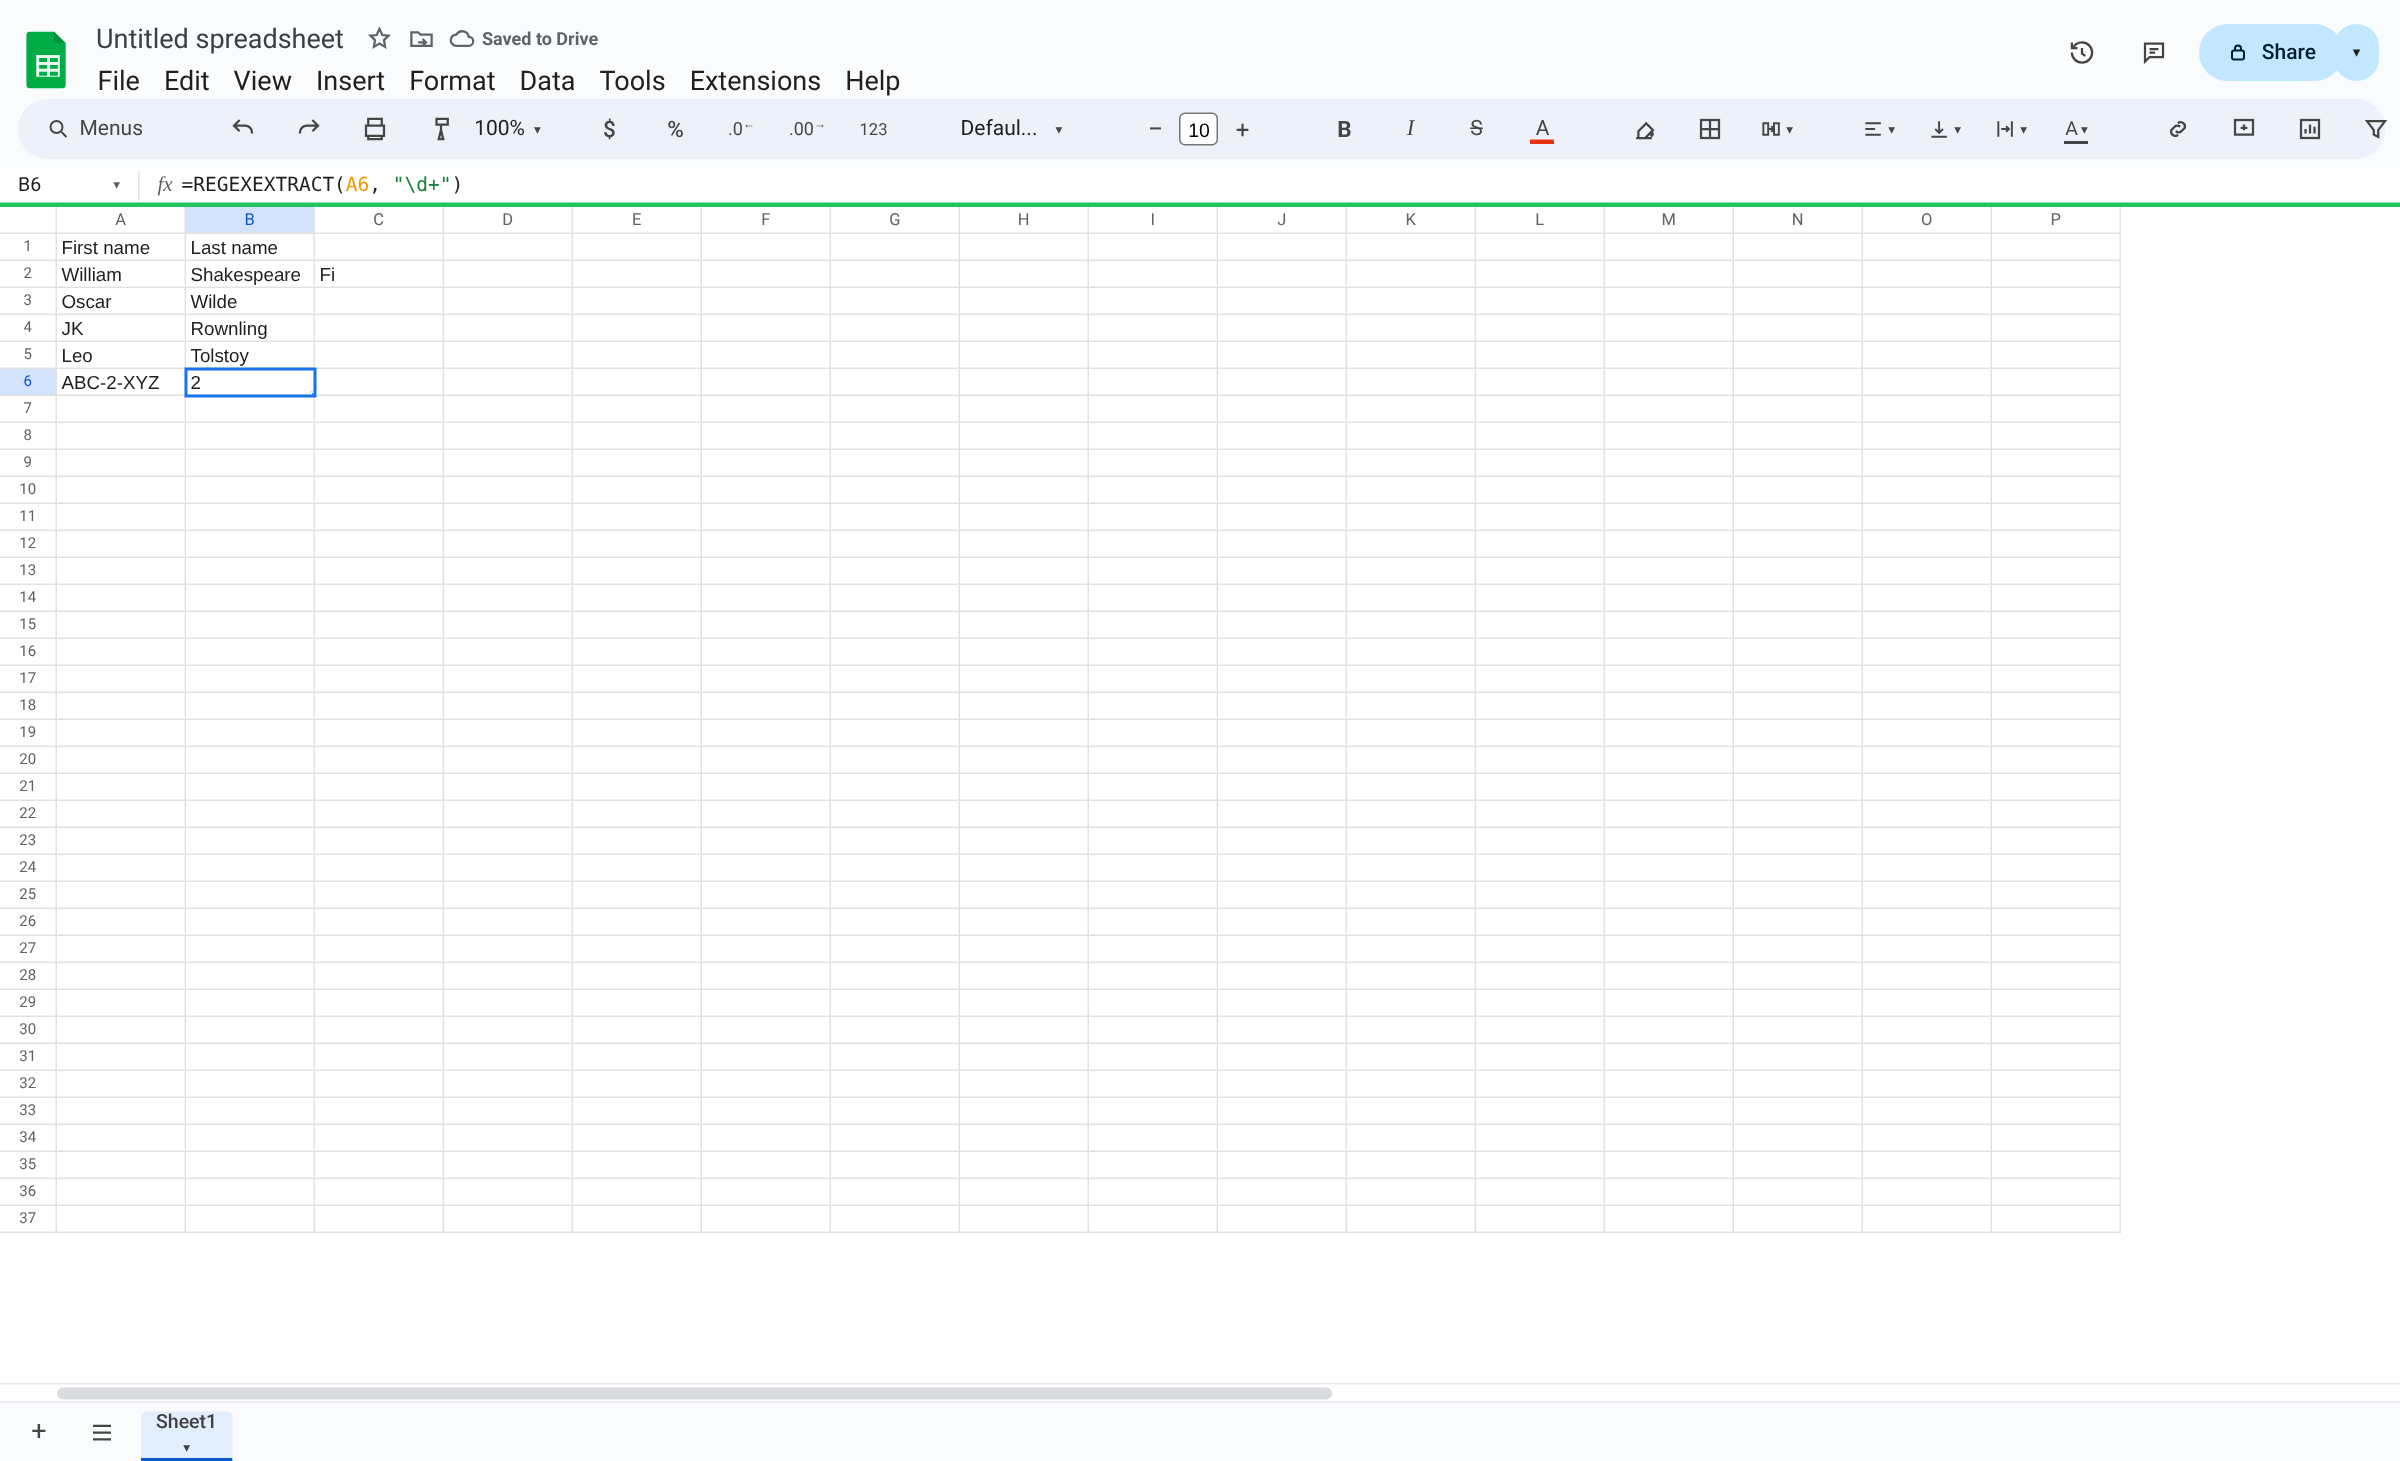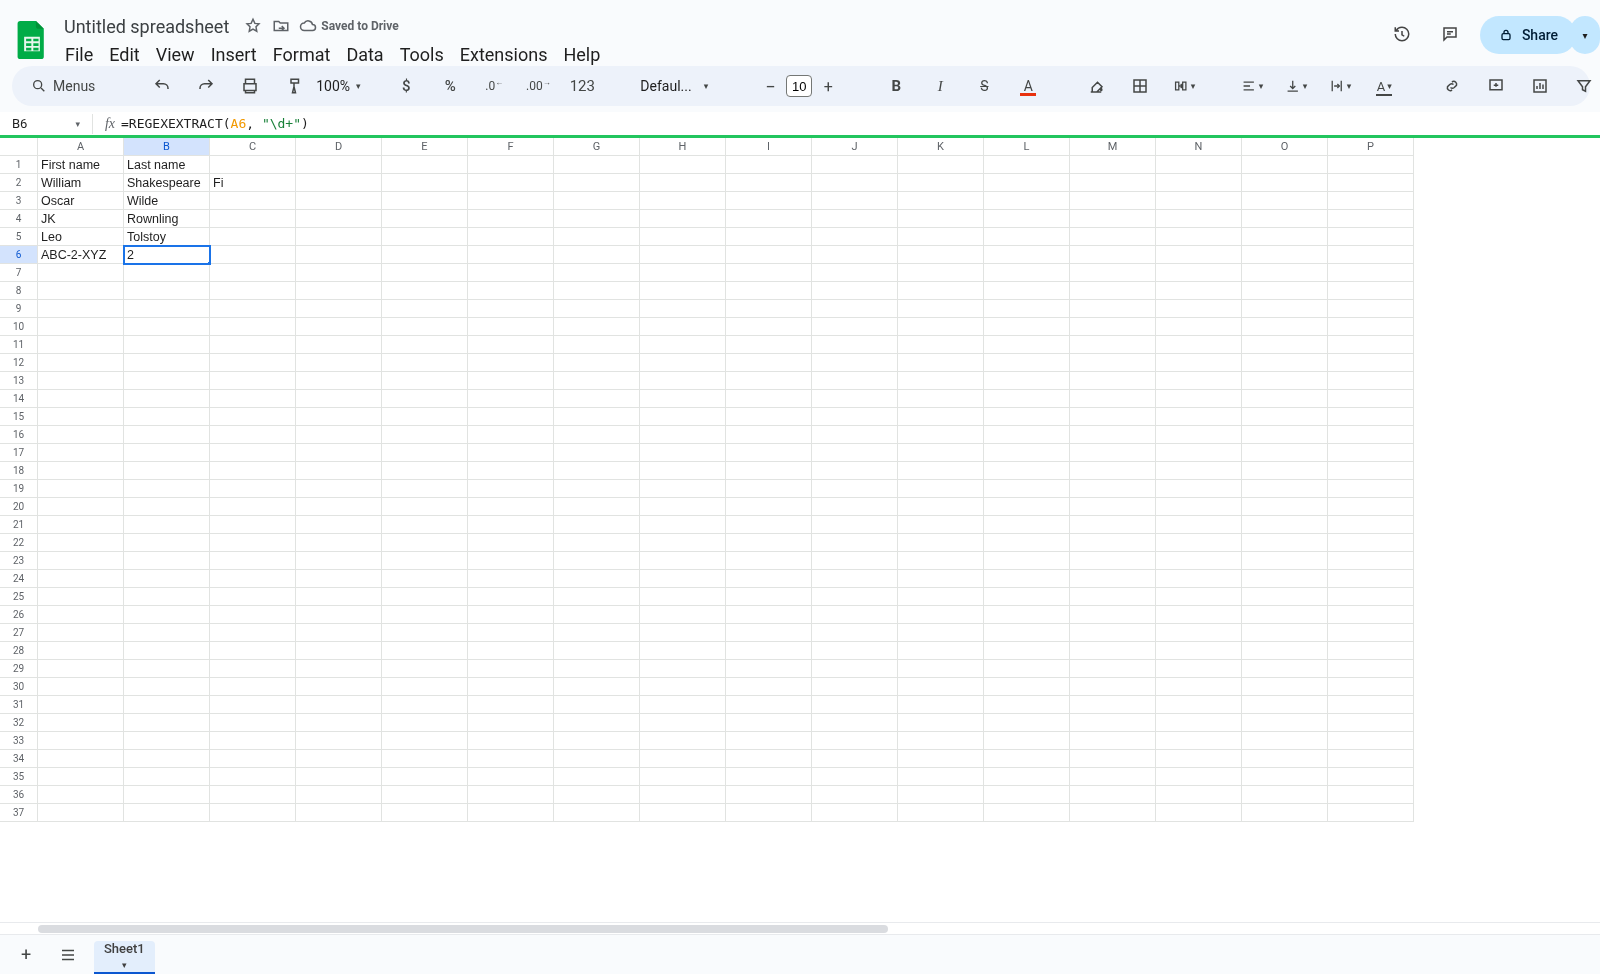--- a/index.html
+++ b/index.html
@@ -10,21 +10,21 @@
 .titlebar { display: flex; align-items: center; padding: 16px 12px 0 12px; height: 64px; position: relative; }
 .logo { width: 40px; height: 40px; display: flex; align-items: center; justify-content: center; }
 .logo svg { width: 30px; height: 38px; }
 .doc-area { display: flex; flex-direction: column; margin-left: 6px; flex: 1; }
 .doc-row1 { display: flex; align-items: center; gap: 8px; height: 26px; }
 .doc-title { font-size: 18px; color: #3c4043; padding: 2px 6px; border-radius: 4px; }
 .title-icon { width: 20px; height: 20px; display:flex; align-items:center; justify-content:center; color:#5f6368; cursor:pointer; border-radius:4px; }
 .saved { font-size: 12px; color:#5f6368; display:flex; align-items:center; gap:4px;font-weight:bold; }
 .menubar { display: flex; gap: 2px; height: 26px; align-items: center; margin-top: 2px; }
 .menubar .mi { font-size: 18px; color: #1f1f1f; padding: 4px 7px; border-radius: 4px; cursor:pointer; }
-.right-actions { display:flex; align-items:flex-start; gap:12px; position:absolute; right:0; top:16px; }
+.right-actions { display:flex; align-items:center; gap:12px; position:absolute; right:14px; top:16px; }
 .ract { width:36px; height:36px; display:flex; align-items:center; justify-content:center; color:#444; cursor:pointer; border-radius:50%; }
 .share-btn { display:flex; align-items:center; gap:8px; background:#c2e7ff; border-radius:40px; height:38px; padding:0 18px; font-size:14px; font-weight:500; cursor:pointer; color:#001d35; }
 .share-split { width:30px; height:38px; background:#c2e7ff; border-radius:40px; display:flex; align-items:center; justify-content:center; cursor:pointer; margin-left:-6px; }
 
 
 .toolbar-wrap { padding: 0 10px 0 12px; }
 .toolbar { background:#edf2fa; border-radius: 24px; height: 40px; display:flex; align-items:center; padding: 0 10px; gap: 16px; margin-top: 2px; }
 .tb-btn { min-width: 28px; height: 28px; display:flex; align-items:center; justify-content:center; border-radius:4px; color:#444746; cursor:pointer; font-size:13px; padding: 0 3px; }
 .tb-btn.txt { padding: 0 6px; }
 .tb-sep { width:1px; height:22px; background:#c7c7c7; margin: 0 4px; }
@@ -175,21 +175,21 @@
       </div>
   <div class="tb-btn txt dd zoom">
         <span>100%</span>
         <span class="car">▾</span>
       </div>
   <div class="tb-sep"></div>
   <div class="tb-btn" style="font-size:15px;font-weight:500">$</div>
   <div class="tb-btn" style="font-size:15px;font-weight:500">%</div>
   <div class="tb-btn" style="font-size:12px">.0<span style="font-size:8px;position:relative;top:-4px">←</span></div>
   <div class="tb-btn" style="font-size:12px">.00<span style="font-size:8px;position:relative;top:-4px">→</span></div>
-  <div class="tb-btn txt" style="font-size:15px">123</div>
+  <div class="tb-btn txt" style="font-size:11px">123</div>
   <div class="tb-sep"></div>
   <div class="font-box dd">
         <span>Defaul...</span>
         <span class="car">▾</span>
       </div>
   <div class="tb-sep"></div>
   <div class="fs-group">
     <div class="tb-btn" style="font-size:18px">−</div>
     <input class="fs-input" value="10" style="">
     <div class="tb-btn" style="font-size:16px">+</div>

